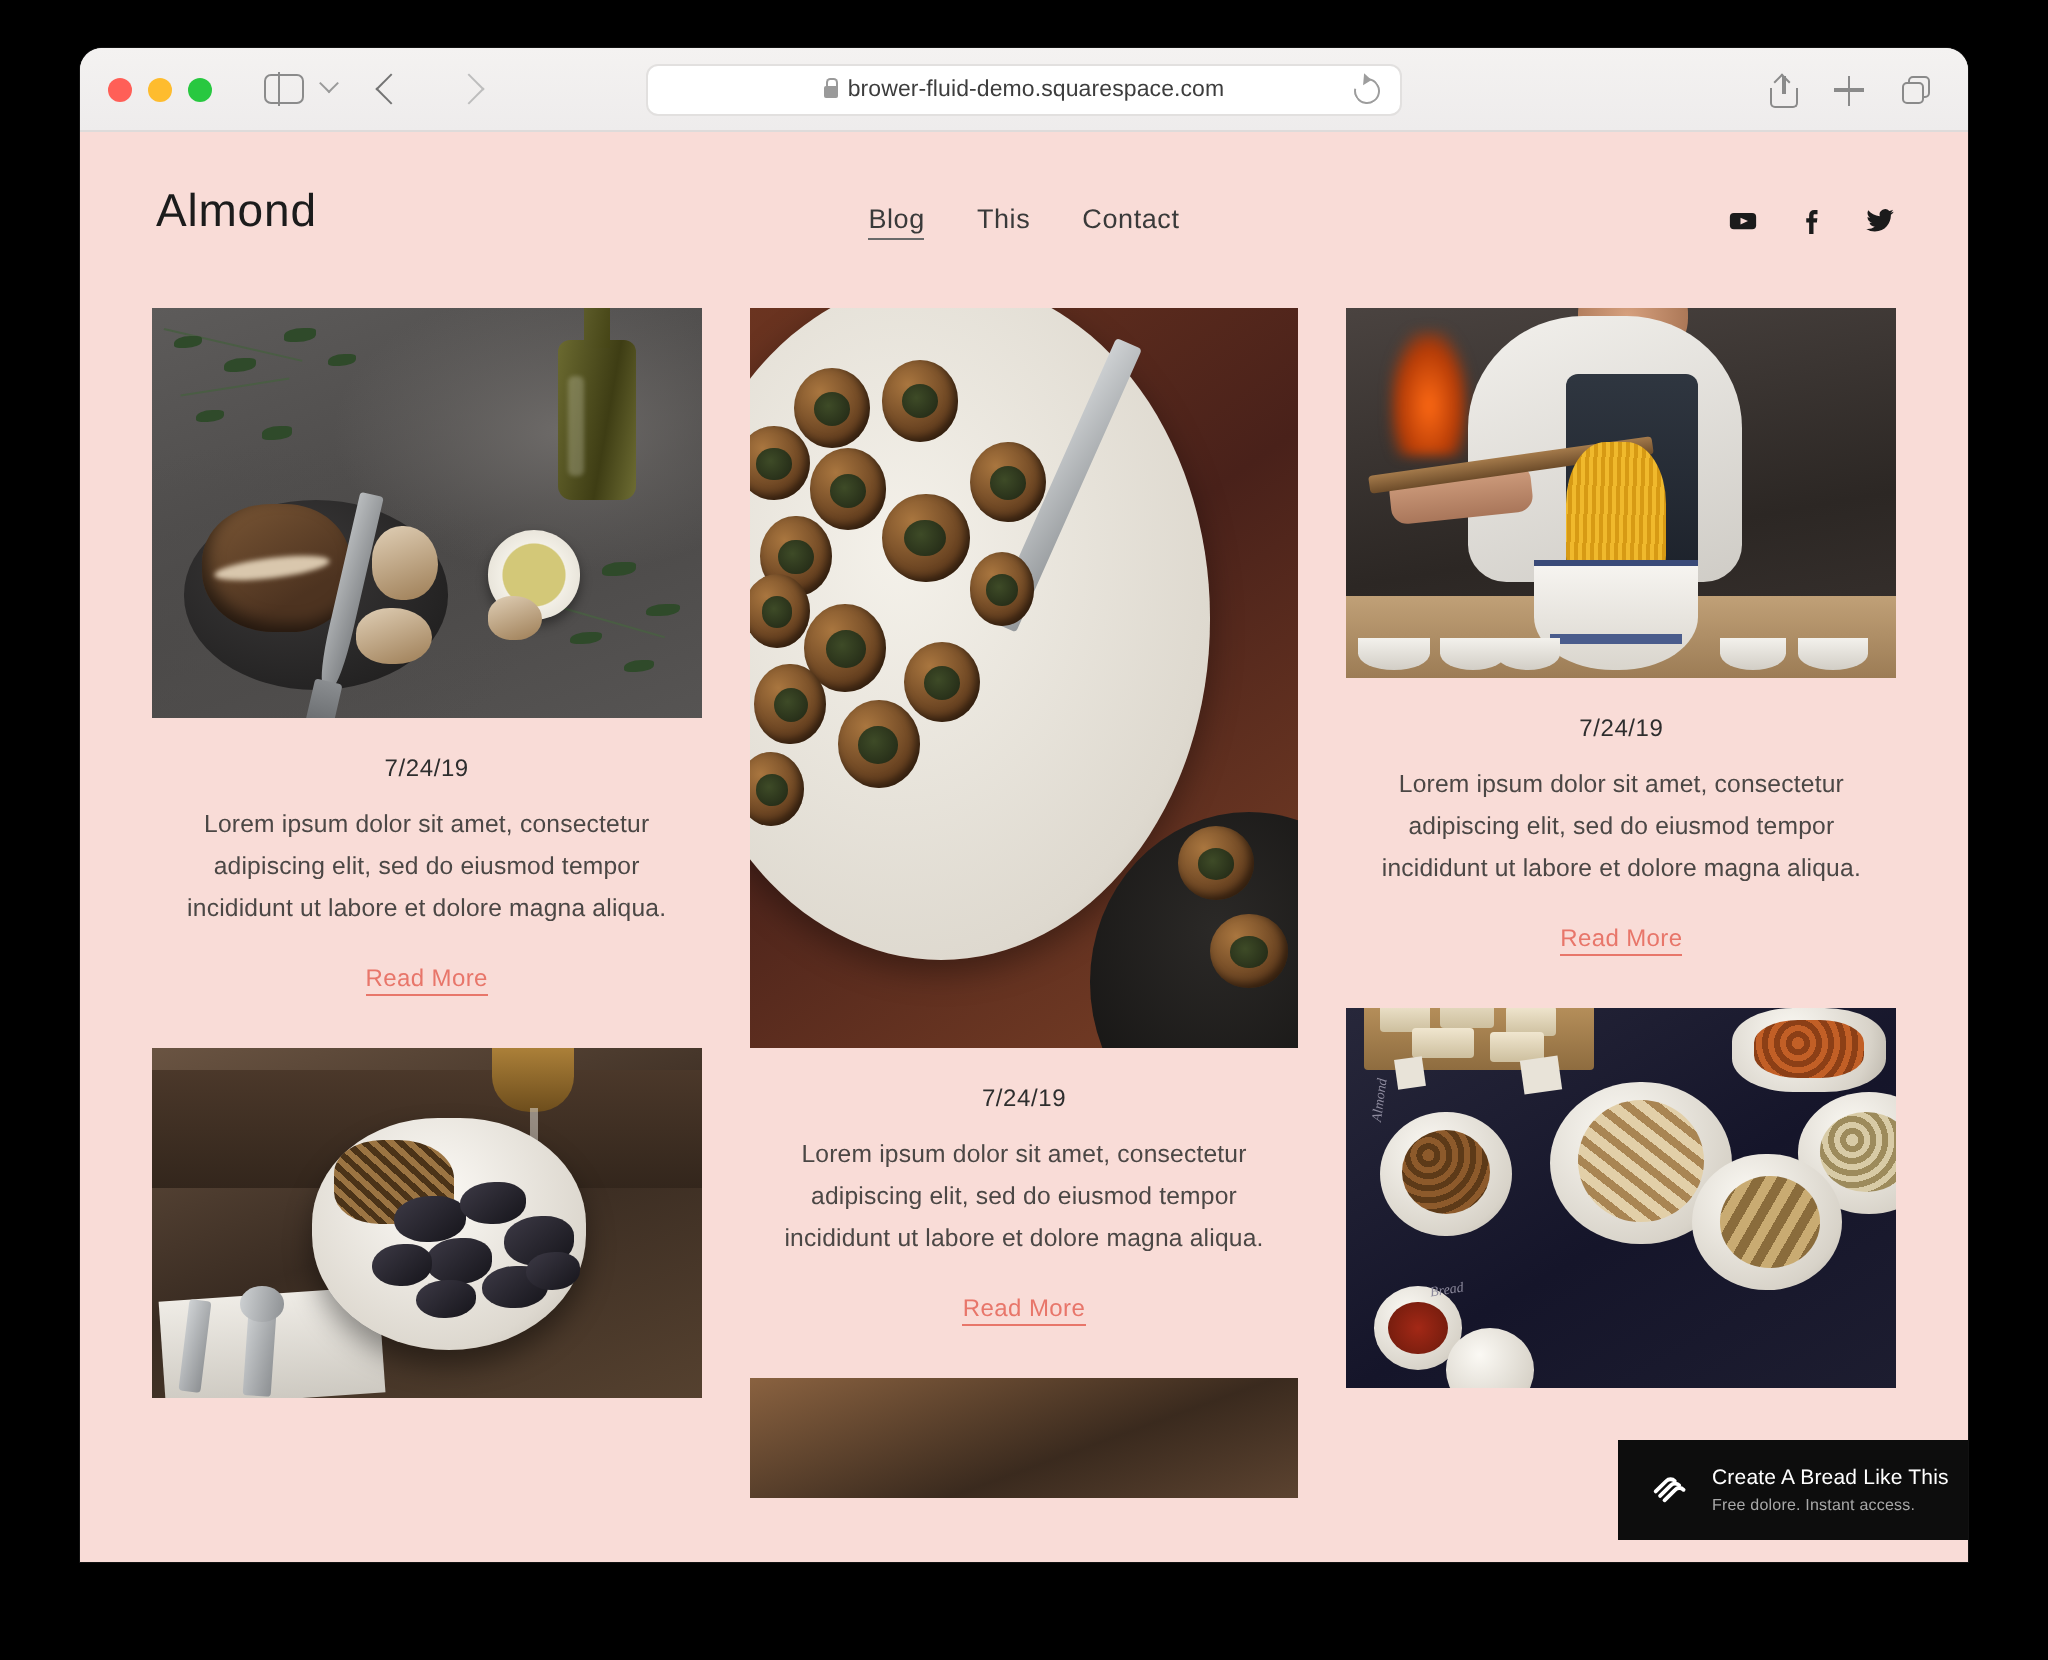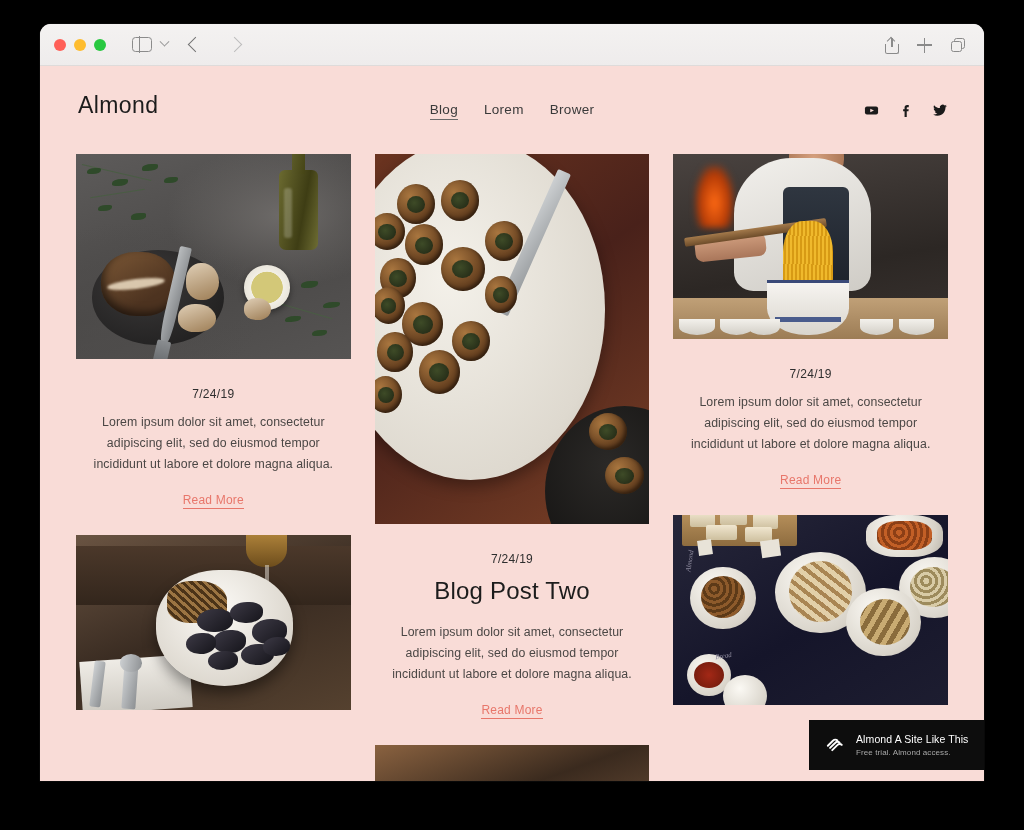--- a/index.html
+++ b/index.html
@@ -184,21 +184,21 @@
     align-items: flex-start;
   }
   .grid-col { flex: 1 1 0; display: flex; flex-direction: column; gap: 26px; }
 
   .post-card { display: flex; flex-direction: column; }
   .post-thumb {
     width: 100%;
     position: relative; overflow: hidden;
     background: #2a2a2a;
   }
-  .post-body { padding: 28px 8px 0; text-align: center; }
+  .post-body { padding: 18px 8px 0; text-align: center; }
   .post-date {
     font-size: 12px; color: #2e2e2e; letter-spacing: 0.3px; margin-bottom: 11px;
   }
   .post-title {
     font-size: 24px; color: #1c1c1c; letter-spacing: 0.2px;
     font-weight: 400; margin-bottom: 17px; line-height: 1.15;
   }
   .post-excerpt {
     font-size: 12.3px; color: #4b4745; line-height: 1.72;
     letter-spacing: 0.1px; margin: 0 6px 15px;
@@ -353,20 +353,25 @@
       <span class="tl tl-green"></span>
     </div>
 
     <div class="tb-group">
       <span class="sidebar-btn"></span>
       <span class="chev-small"></span>
       <span class="nav-arrow back"></span>
       <span class="nav-arrow fwd"></span>
     </div>
 
+    <div id="address-bar">
+      <span class="lock"></span>
+      <span id="url-text">brower-fluid-demo.squarespace.com</span>
+      <span id="reload-btn"></span>
+    </div>
 
     <div id="toolbar-right">
       <span class="tb-icon icon-share">
         <span class="box"></span>
           <span class="arr"></span>
           <span class="arrhead"></span>
       </span>
       <span class="tb-icon icon-plus"></span>
       <span class="tb-icon icon-tabs">
         <span class="r1"></span>
@@ -375,22 +380,22 @@
     </div>
   </div>
 
   <div id="page">
 
     <div id="site-header">
       <div id="logo">Almond</div>
 
       <div id="main-nav">
         <span class="nav-link active">Blog</span>
-        <span class="nav-link">Lorem</span>
-        <span class="nav-link">Brower</span>
+        <span class="nav-link">This</span>
+        <span class="nav-link">Contact</span>
       </div>
 
       <div id="social-links">
         <svg class="social" width="15" height="15" viewBox="0 0 24 24">
           <rect x="1.5" y="5.5" width="21" height="13" rx="3.2" fill="#1b1b1b"></rect>
           <polygon points="10,9.3 16,12 10,14.7" fill="#f9dcd7"></polygon>
         </svg>
         <svg class="social" width="15" height="15" viewBox="0 0 24 24">
           <path d="M14.6 3.2h2.6v3.4h-2.1c-.8 0-1.1.4-1.1 1.1v2.1h3.1l-.4 3.4h-2.7v9.1h-3.5v-9.1H8.2v-3.4h2.3V7.3c0-2.5 1.5-4.1 4.1-4.1z" fill="#1b1b1b"></path>
         </svg>
@@ -483,21 +488,20 @@
               <div class="snail" style="left:28%;top:45%;width:14%;height:11%;"></div>
               <div class="snail" style="left:1%;top:48%;width:13%;height:11%;"></div>
               <div class="snail" style="left:16%;top:53%;width:15%;height:12%;"></div>
               <div class="snail" style="left:-2%;top:60%;width:12%;height:10%;"></div>
               <div class="snail" style="left:78%;top:70%;width:14%;height:10%;"></div>
               <div class="snail" style="left:84%;top:82%;width:14%;height:10%;"></div>
             </div>
           </div>
           <div class="post-body">
             <div class="post-date">7/24/19</div>
-            <div class="post-title">Blog Post Two</div>
             <div class="post-excerpt">Lorem ipsum dolor sit amet, consectetur adipiscing elit, sed do eiusmod tempor incididunt ut labore et dolore magna aliqua.</div>
             <span class="read-more">Read More</span>
           </div>
         </div>
 
         <div class="post-card">
           <div class="post-thumb" style="height:60px;">
             <div class="ph" style="background:linear-gradient(160deg,#8a6240,#3a2a1e 60%,#5c4330);"></div>
           </div>
         </div>
@@ -567,19 +571,19 @@
 
     <div id="promo-banner">
       <svg id="promo-logo" viewBox="0 0 24 24">
         <g fill="none" stroke="#ffffff" stroke-width="2.1" stroke-linecap="round">
           <path d="M4.2 12.8 10 7.1a3.2 3.2 0 0 1 4.6 0"></path>
           <path d="M6.6 15.2 12.4 9.5a3.2 3.2 0 0 1 4.6 0"></path>
           <path d="M9 17.6 14.8 11.9a3.2 3.2 0 0 1 4.6 0"></path>
         </g>
       </svg>
       <div>
-        <div id="promo-title">Almond A Site Like This</div>
-        <div id="promo-sub">Free trial. Almond access.</div>
+        <div id="promo-title">Create A Bread Like This</div>
+        <div id="promo-sub">Free dolore. Instant access.</div>
       </div>
     </div>
 
   </div>
 </div>
 
 </body></html>

